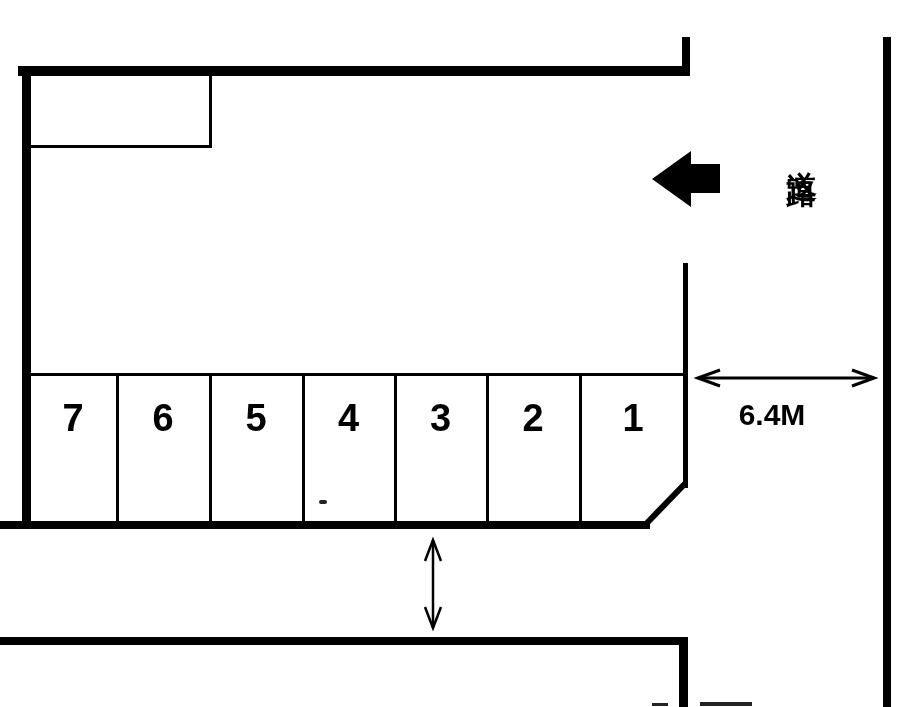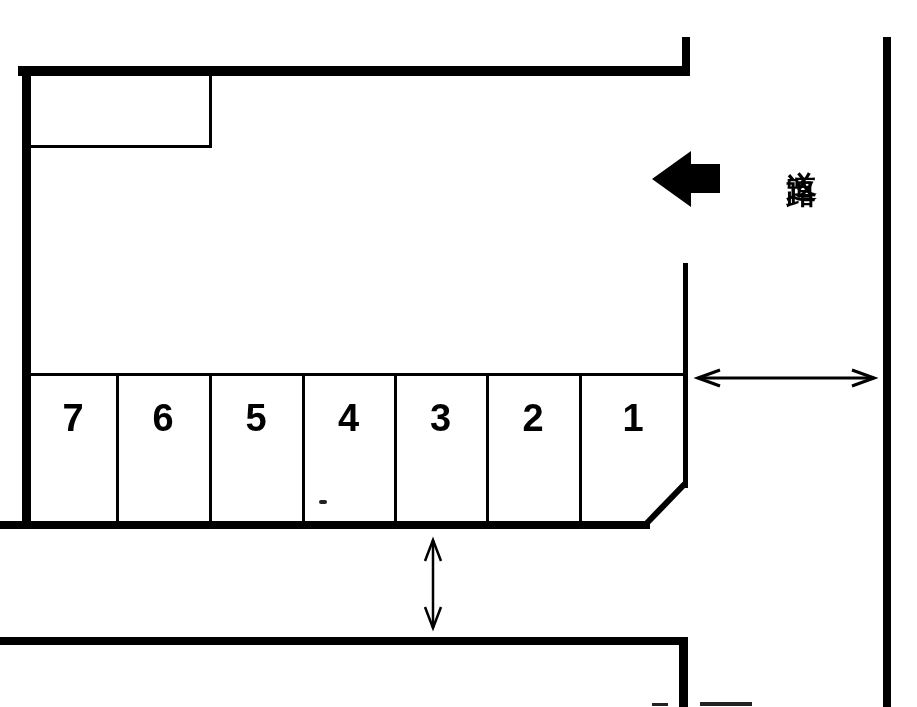--- a/index.html
+++ b/index.html
@@ -75,20 +75,21 @@
 
   <div class="road-label">道路</div>
 
   <div class="arrow" style="left:694px;top:367px;width:184px;height:22px;">
     <svg width="184" height="22" viewBox="0 0 184 22" xmlns="http://www.w3.org/2000/svg">
       <line x1="4" y1="11" x2="180" y2="11" stroke="#000" stroke-width="3"></line>
       <polyline points="26,3 4,11 26,19" fill="none" stroke="#000" stroke-width="3"></polyline>
       <polyline points="158,3 180,11 158,19" fill="none" stroke="#000" stroke-width="3"></polyline>
     </svg>
   </div>
+  <div class="dim-label">6.4M</div>
 
   <div class="arrow" style="left:421px;top:535px;width:24px;height:98px;">
     <svg width="24" height="98" viewBox="0 0 24 98" xmlns="http://www.w3.org/2000/svg">
       <line x1="12" y1="5" x2="12" y2="93" stroke="#000" stroke-width="2.5"></line>
       <polyline points="4,26 12,5 20,26" fill="none" stroke="#000" stroke-width="2.5"></polyline>
       <polyline points="4,72 12,93 20,72" fill="none" stroke="#000" stroke-width="2.5"></polyline>
     </svg>
   </div>
 
   <div class="artifact" style="left:319px;top:500px;width:8px;height:4px;border-radius:2px;"></div>

